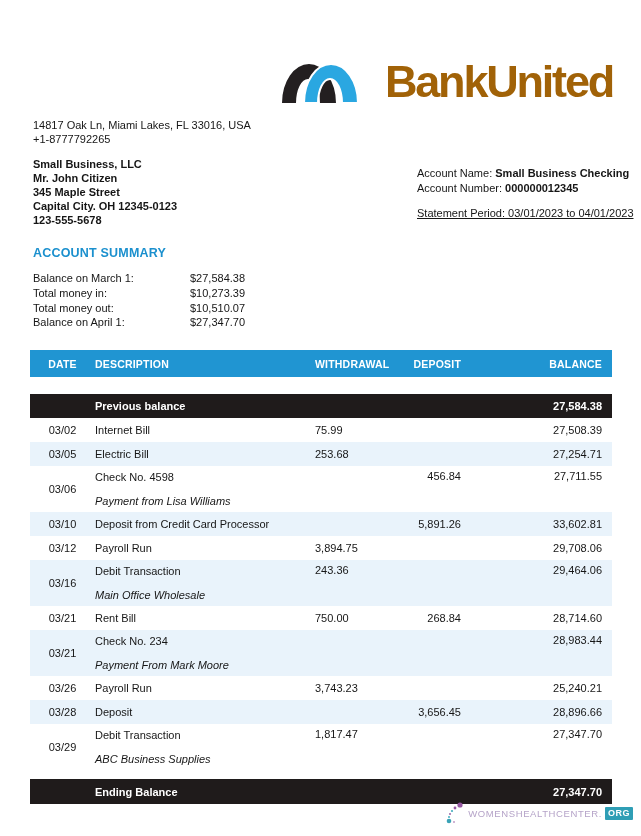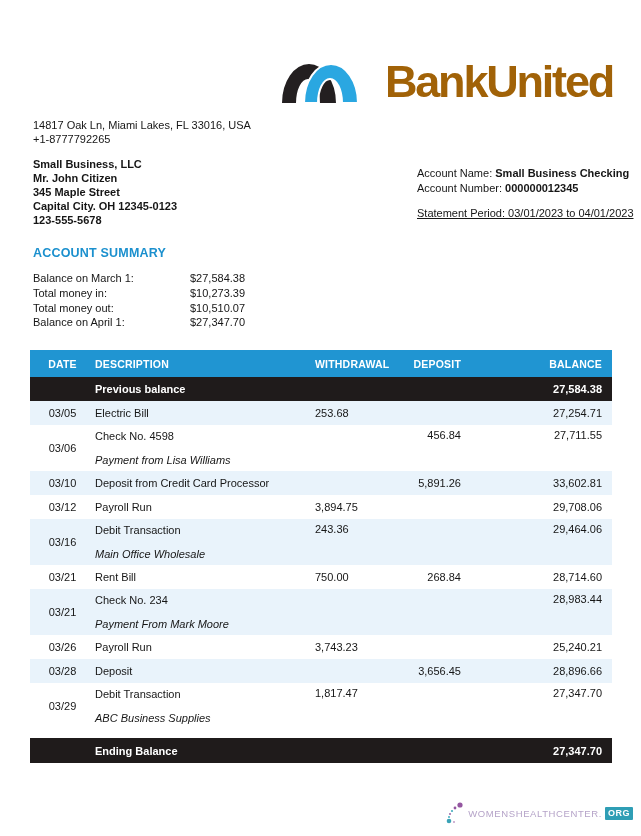--- a/index.html
+++ b/index.html
@@ -25,21 +25,21 @@
   
   .table{position:absolute;left:30px;top:350px;width:582px;font-size:11px;}
   .trow{display:flex;}
   .cell{box-sizing:border-box;}
   .c-date{width:65px;text-align:center;}
   .c-desc{width:215px;text-align:left;}
   .c-wd{width:80px;text-align:left;padding-left:5px;}
   .c-dep{width:75px;text-align:right;padding-right:4px;}
   .c-bal{flex:1;text-align:right;padding-right:10px;}
   .thead{background:#2095d2;color:#ffffff;font-weight:700;font-size:10.5px;
-         height:27px;align-items:center;letter-spacing:0.2px;margin-bottom:0;}
+         height:27px;align-items:center;letter-spacing:0.2px;margin-bottom:17px;}
   .bar{background:#1f1b1b;color:#ffffff;font-weight:700;height:24px;align-items:center;}
   .bar.end{height:25px;}
   .row{align-items:center;min-height:24px;}
   .row.striped{background:#e9f3fb;}
   .row .c-desc{padding:4px 0;line-height:14px;}
   .row.double{align-items:flex-start;}
   .row.double .c-date{align-self:center;}
   .row.double .c-wd,.row.double .c-dep,.row.double .c-bal{padding-top:4px;}
   .note{font-style:italic;margin-top:10px;line-height:14px;}
   .gap{height:9px;background:#ffffff;}
@@ -118,20 +118,29 @@
       <div class="cell c-bal">BALANCE</div>
     </div>
     <div class="trow bar">
       <div class="cell c-date"></div>
       <div class="cell c-desc">Previous balance</div>
       <div class="cell c-wd"></div>
       <div class="cell c-dep"></div>
       <div class="cell c-bal">27,584.38</div>
     </div>
     <div id="tbody">
+        <div class="trow row">
+          <div class="cell c-date">03/02</div>
+          <div class="cell c-desc">
+            <div>Internet Bill</div>
+          </div>
+          <div class="cell c-wd">75.99</div>
+          <div class="cell c-dep"></div>
+          <div class="cell c-bal">27,508.39</div>
+        </div>
         <div class="trow row striped">
           <div class="cell c-date">03/05</div>
           <div class="cell c-desc">
             <div>Electric Bill</div>
           </div>
           <div class="cell c-wd">253.68</div>
           <div class="cell c-dep"></div>
           <div class="cell c-bal">27,254.71</div>
         </div>
         <div class="trow row double">

